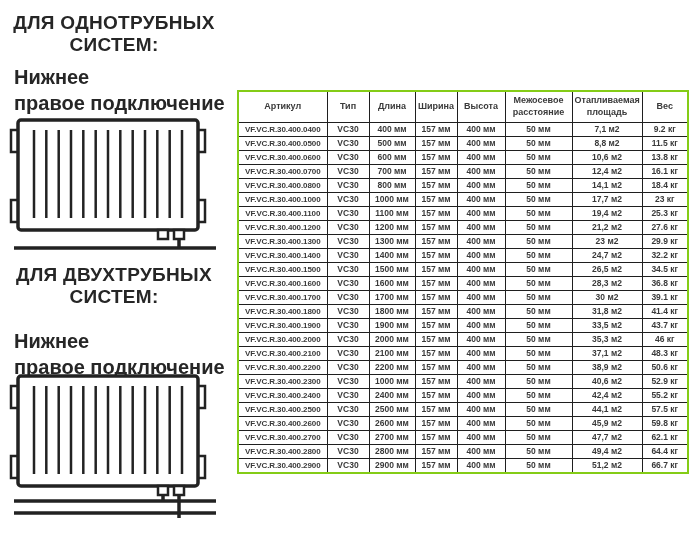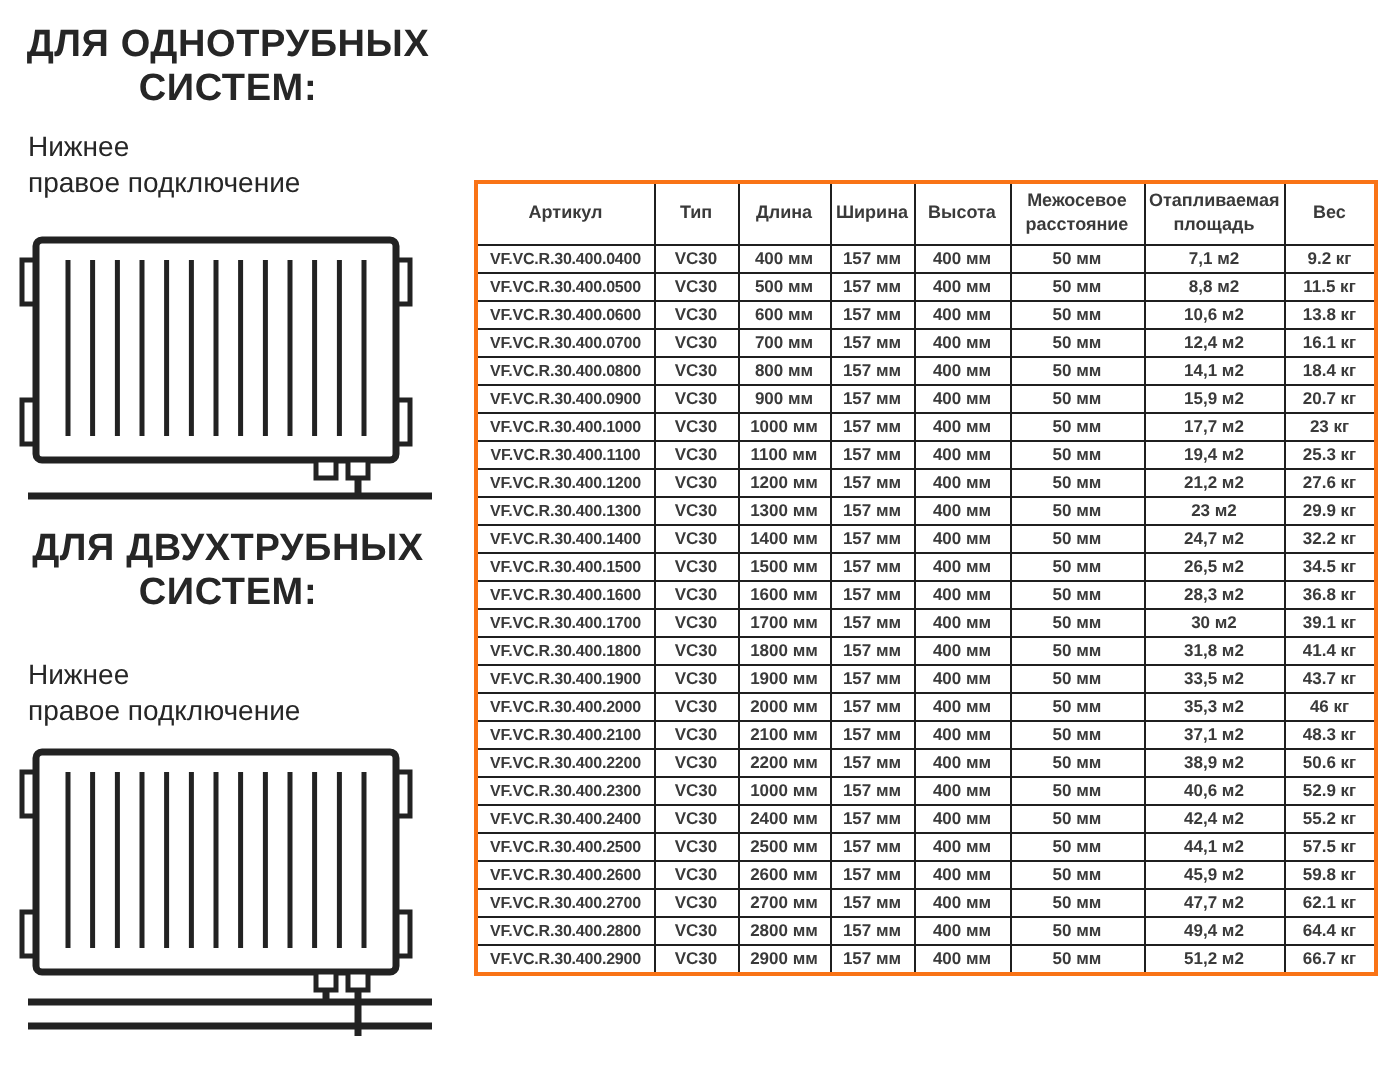--- a/index.html
+++ b/index.html
@@ -11,39 +11,39 @@
   .page { position:absolute; inset:0; background:#fff; }
 
   
   .sec-title {
     position:absolute; left:8px; width:212px; text-align:center;
     font-size:19px; font-weight:800; line-height:1.18; letter-spacing:0.3px;
     color:#262626;
   }
   .sec-sub {
     position:absolute; left:14px; width:212px; text-align:left;
-    font-size:14px; font-weight:400; line-height:1.3; color:#262626;
+    font-size:20px; font-weight:700; line-height:1.3; color:#262626;
   }
   .title-1 { top:12px; }
   .sub-1   { top:64px; }
   .title-2 { top:264px; }
   .sub-2   { top:328px; }
 
   .diagram { position:absolute; left:8px; }
   .diagram-1 { top:114px; }
   .diagram-2 { top:370px; }
   .diagram svg { display:block; }
   .rad-stroke { fill:#ffffff; stroke:#222222; }
   .rad-line   { stroke:#222222; fill:none; }
 
   
   table.spec {
     position:absolute; left:237px; top:90px; width:450px;
     border-collapse:collapse; table-layout:fixed;
-    border:2px solid #f97316; background:#fff;
+    border:2px solid #84cc16; background:#fff;
   }
   table.spec th, table.spec td {
     border:1.5px solid #1f1f1f; background:#ffffff;
     text-align:center; vertical-align:middle;
     font-weight:700; color:#3a3a3a; overflow:hidden; white-space:nowrap;
   }
   table.spec th {
     font-size:9px; height:30px; line-height:1.3; padding:0 2px; white-space:normal;
   }
   table.spec td { font-size:8.5px; height:13px; padding:0 1px; line-height:1; }
@@ -206,30 +206,20 @@
           <td>VF.VC.R.30.400.0800</td>
           <td>VC30</td>
           <td>800 мм</td>
           <td>157 мм</td>
           <td>400 мм</td>
           <td>50 мм</td>
           <td>14,1 м2</td>
           <td>18.4 кг</td>
         </tr>
         <tr>
-          <td>VF.VC.R.30.400.0900</td>
-          <td>VC30</td>
-          <td>900 мм</td>
-          <td>157 мм</td>
-          <td>400 мм</td>
-          <td>50 мм</td>
-          <td>15,9 м2</td>
-          <td>20.7 кг</td>
-        </tr>
-        <tr>
           <td>VF.VC.R.30.400.1000</td>
           <td>VC30</td>
           <td>1000 мм</td>
           <td>157 мм</td>
           <td>400 мм</td>
           <td>50 мм</td>
           <td>17,7 м2</td>
           <td>23 кг</td>
         </tr>
         <tr>

